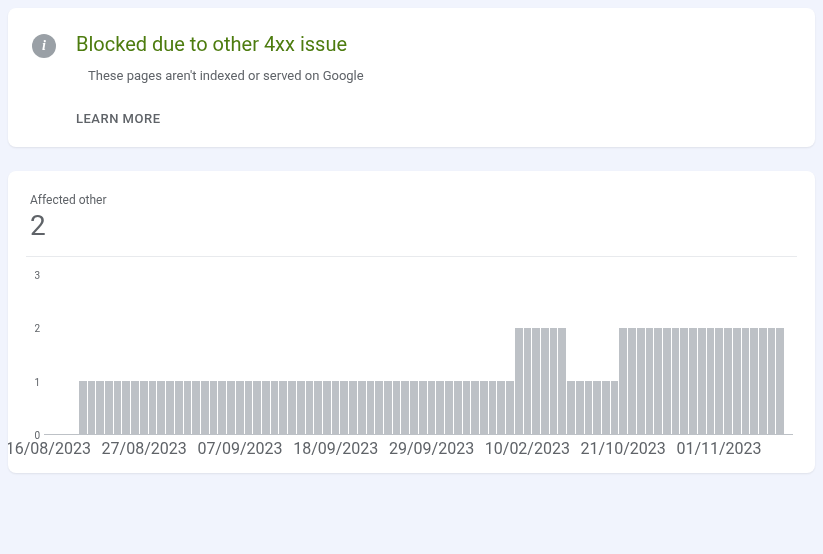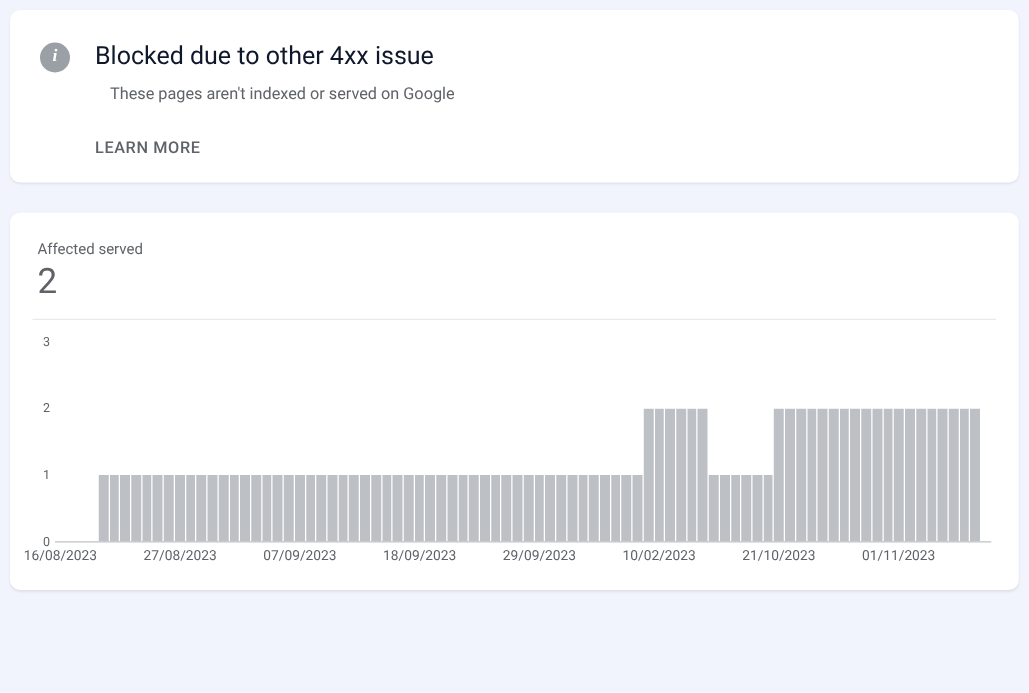--- a/index.html
+++ b/index.html
@@ -36,21 +36,21 @@
     font-style: italic;
     font-weight: bold;
     font-size: 14px;
     flex-shrink: 0;
     margin-top: 2px;
   }
   .header-text { flex: 1; }
   .title {
     font-size: 20px;
     font-weight: 400;
-    color: #0f172a;
+    color: #4d7c0f;
     margin: 0 0 4px 0;
   }
   .subtitle {
     font-size: 13px;
     color: #5f6368;
     margin: 12px;
   }
   .learn-more {
     display: inline-block;
     margin-top: 16px;
@@ -135,21 +135,21 @@
   }
   .x-scale {
     position: relative;
     height: 18px;
     margin-left: 18px;
     margin-right: 4px;
     margin-top: 4px;
   }
   .x-tick {
     position: absolute;
-    font-size: 11px;
+    font-size: 16px;
     color: #5f6368;
     top: 0;
     transform: translateX(-50%);
     white-space: nowrap;
   }
 </style>
 </head>
 <body>
 
 <div class="card">
@@ -157,21 +157,21 @@
     <div class="info-icon">i</div>
     <div class="header-text">
       <h1 class="title">Blocked due to other 4xx issue</h1>
       <p class="subtitle">These pages aren't indexed or served on Google</p>
       <span class="learn-more">LEARN MORE</span>
     </div>
   </div>
 </div>
 
 <div class="card chart-card">
-  <div class="affected-label">Affected served</div>
+  <div class="affected-label">Affected other</div>
   <div class="affected-value">2</div>
   <div class="chart-wrap">
     <div class="chart-area">
       <div class="y-scale" id="y-scale">
           <div class="y-tick" style="bottom: 0%; transform: translateY(50%);">0</div>
           <div class="y-tick" style="bottom: 33.3333%; transform: translateY(50%);">1</div>
           <div class="y-tick" style="bottom: 66.6667%; transform: translateY(50%);">2</div>
           <div class="y-tick" style="bottom: 100%; transform: translateY(50%);">3</div>
         </div>
       <div class="plot" id="plot">

